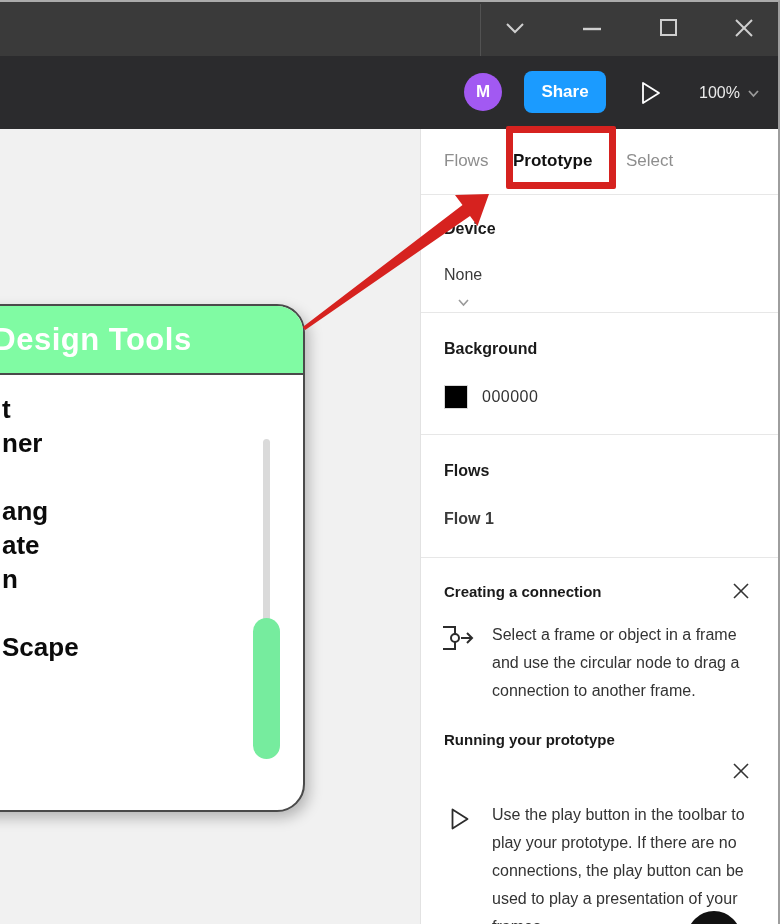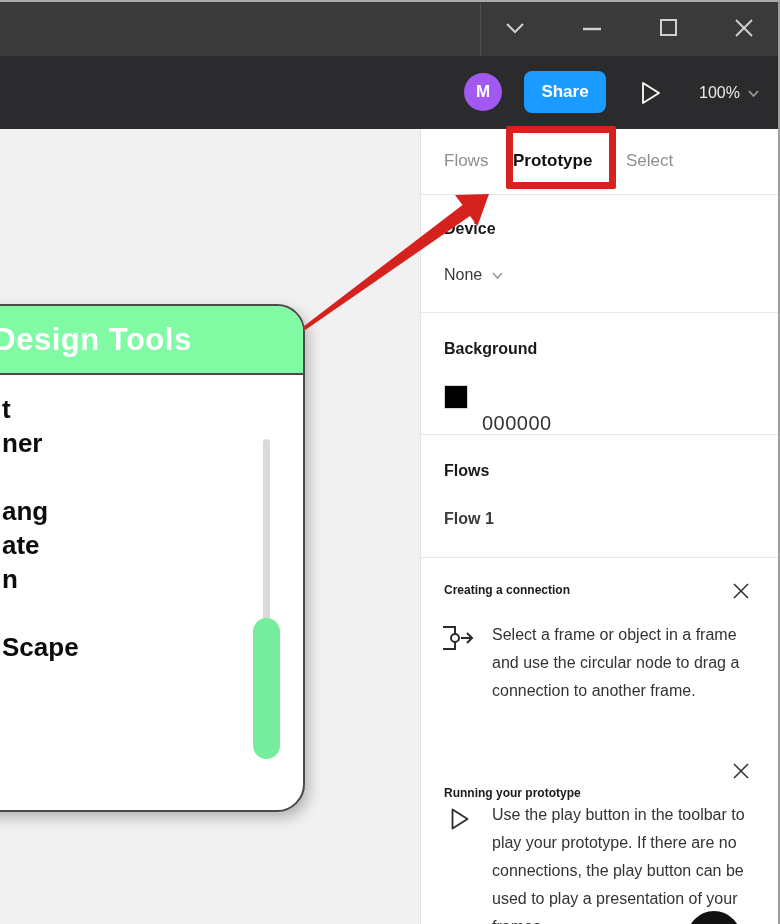--- a/index.html
+++ b/index.html
@@ -51,22 +51,22 @@
         font-family:"Liberation Sans", sans-serif; padding:0; }
   .tab.active{ color:#111111; font-weight:600; }
   .tab-design{ left:23px; } .tab-prototype{ left:92px; } .tab-inspect{ left:205px; }
   .divider{ position:absolute; left:0; width:358px; height:1px; background:#e7e7e7; }
   .sec-title{ position:absolute; left:23px; font-size:16px; font-weight:600; color:#1a1a1a; }
   .sec-value{ position:absolute; left:23px; font-size:16px; color:#3a3a3a; }
   .none-row{ display:flex; align-items:center; gap:9px; background:none; border:none; padding:0;
              font-family:"Liberation Sans", sans-serif; font-size:16px; color:#3a3a3a; }
   .swatch{ position:absolute; left:23px; top:256px; width:24px; height:24px; background:#000;
            border:1px solid #d8d8d8; }
-  .hex-value{ position:absolute; left:61px; top:259px; font-size:20px; color:#333; letter-spacing:0.5px;margin-top:24px; }
-  .help-title{ position:absolute; left:23px; font-size:12px; font-weight:600; color:#1a1a1a; }
+  .hex-value{ position:absolute; left:61px; top:259px; font-size:16px; color:#333; letter-spacing:0.5px; }
+  .help-title{ position:absolute; left:23px; font-size:15px; font-weight:600; color:#1a1a1a; }
   .help-close{ position:absolute; left:311px; background:none; border:none; padding:0; }
   .help-icon{ position:absolute; }
   .help-body{ position:absolute; left:71px; width:272px; font-size:16px; line-height:28px; color:#333; }
   .help-blob{ position:absolute; left:266px; top:782px; width:54px; height:54px; border-radius:50%;
               background:#111; border:none; }
   
   .annot-arrow{ position:absolute; left:0; top:0; pointer-events:none; z-index:25; }
   .annot-box{ position:absolute; left:506px; top:124px; width:110px; height:63px;
               border:7px solid #d6221f; border-radius:2px; z-index:30; pointer-events:none; }
 </style>
@@ -149,21 +149,21 @@
     </div>
   </div>
 
   <div class="panel">
     <button class="tab tab-design">Flows</button>
     <button class="tab tab-prototype active">Prototype</button>
     <button class="tab tab-inspect">Select</button>
     <div class="divider" style="top:65px;"></div>
 
     <div class="sec-title" style="top:91px;">Device</div>
-    <button class="none-row sec-value" style="top:137px;">
+    <button class="none-row sec-value" style="top:137px;flex-direction:column;">
       <span>None</span>
       <span>
         <svg width="13" height="9" viewBox="0 0 13 9">
             <polyline points="2,2 6.5,7 11,2" fill="none" stroke="#9a9a9a" stroke-width="1.6"></polyline>
           </svg>
       </span>
     </button>
     <div class="divider" style="top:183px;"></div>
 
     <div class="sec-title" style="top:211px;">Background</div>
@@ -188,21 +188,21 @@
       <svg width="38" height="28" viewBox="0 0 38 28">
         <polyline points="2,3 14,3 14,10" fill="none" stroke="#2c2c2c" stroke-width="2"></polyline>
         <polyline points="14,18 14,25 2,25" fill="none" stroke="#2c2c2c" stroke-width="2"></polyline>
         <circle cx="14" cy="14" r="4" fill="#fff" stroke="#2c2c2c" stroke-width="2"></circle>
         <line x1="20" y1="14" x2="30" y2="14" stroke="#2c2c2c" stroke-width="2"></line>
         <polyline points="26,9 31,14 26,19" fill="none" stroke="#2c2c2c" stroke-width="2"></polyline>
       </svg>
     </span>
     <div class="help-body" style="top:492px;">Select a frame or object in a frame and use the circular node to drag a connection to another frame.</div>
 
-    <div class="help-title" style="top:657px;">Running your prototype</div>
+    <div class="help-title" style="top:602px;">Running your prototype</div>
     <button class="help-close" style="top:633px;">
       <span>
         <svg width="18" height="18" viewBox="0 0 18 18">
             <line x1="2" y1="2" x2="16" y2="16" stroke="#333" stroke-width="1.6"></line>
             <line x1="16" y1="2" x2="2" y2="16" stroke="#333" stroke-width="1.6"></line>
           </svg>
       </span>
     </button>
     <span class="help-icon" style="left:29px; top:678px;">
       <svg width="20" height="24" viewBox="0 0 20 24">

